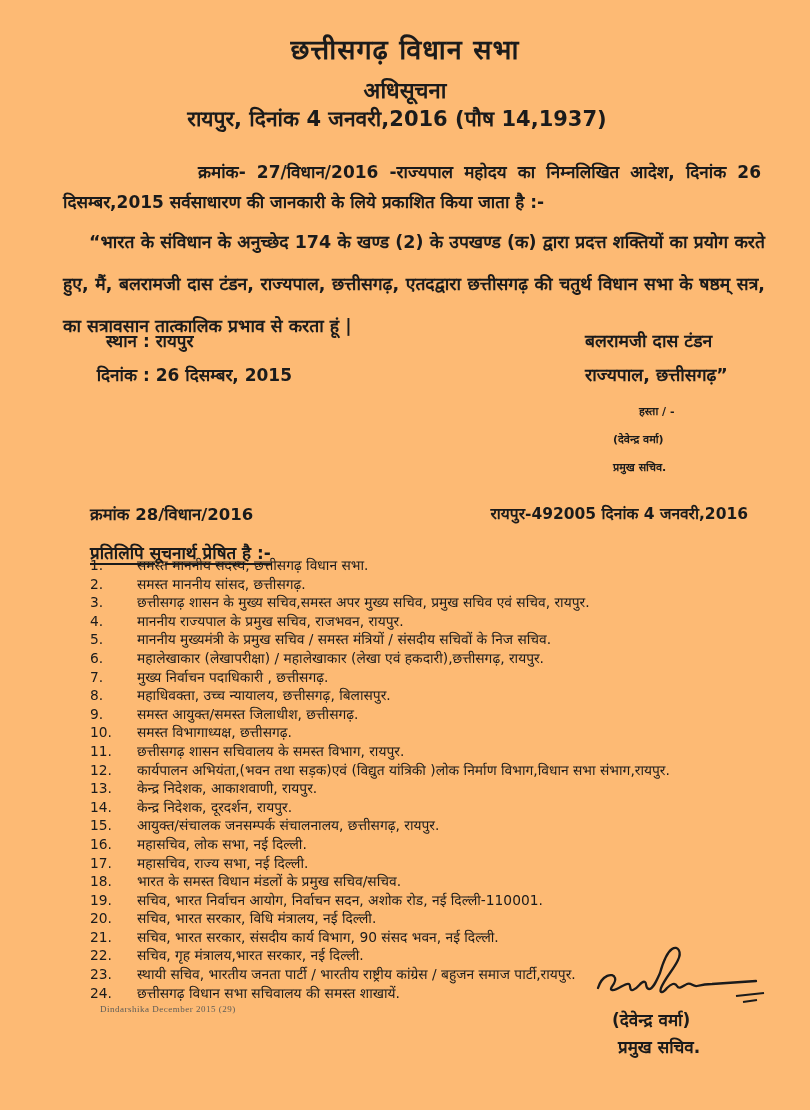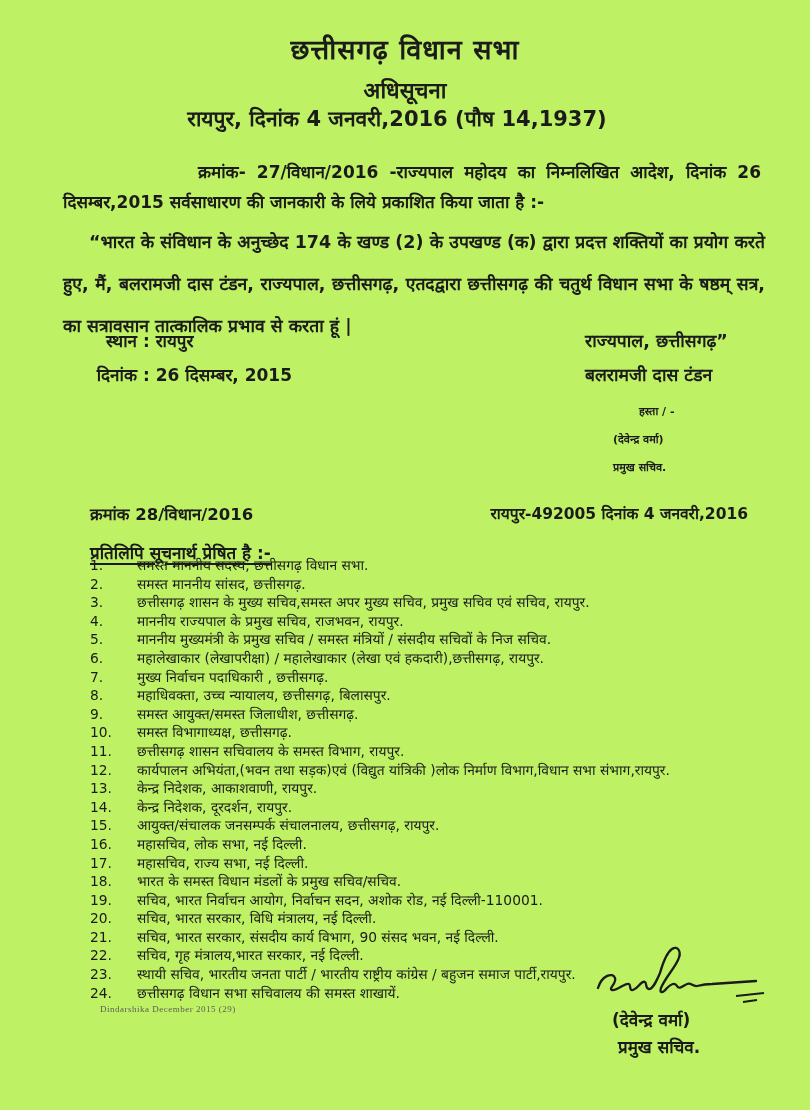--- a/index.html
+++ b/index.html
@@ -2,21 +2,21 @@
 <html lang="hi"><head>
 <meta charset="utf-8">
 <title>छत्तीसगढ़ विधान सभा - अधिसूचना</title>
 <style>
   * { margin:0; padding:0; box-sizing:border-box; }
   html,body { background:#e9e9e7; }
   .page {
     position:relative;
     width:810px; height:1110px;
     margin:0 auto;
-    background:#bef264;
+    background:#fdba74;
     color:#1b1b1b;
     font-family:"DejaVu Sans","Liberation Sans",sans-serif;
     overflow:hidden;
   }
   .center { text-align:center; }
   .doc-title {
     position:absolute; top:30px; left:0; right:0;
     font-size:27px; font-weight:700; letter-spacing:1px;
   }
   .doc-subtitle {
@@ -108,22 +108,22 @@
       <span>रायपुर</span>
     </div>
     <div>
       <span class="lbl">दिनांक</span>
       <span>:</span>
       <span>26 दिसम्बर, 2015</span>
     </div>
   </div>
 
   <div class="gov-sign-block">
+    <div>बलरामजी दास टंडन</div>
     <div>राज्यपाल, छत्तीसगढ़”</div>
-    <div>बलरामजी दास टंडन</div>
   </div>
 
   <div class="attest-block">
     <div class="signed">हस्ता / -</div>
     <div>(देवेन्द्र वर्मा)</div>
     <div>प्रमुख सचिव.</div>
   </div>
 
   <div class="ref-line">
     <span class="ref-no">क्रमांक 28/विधान/2016</span>

